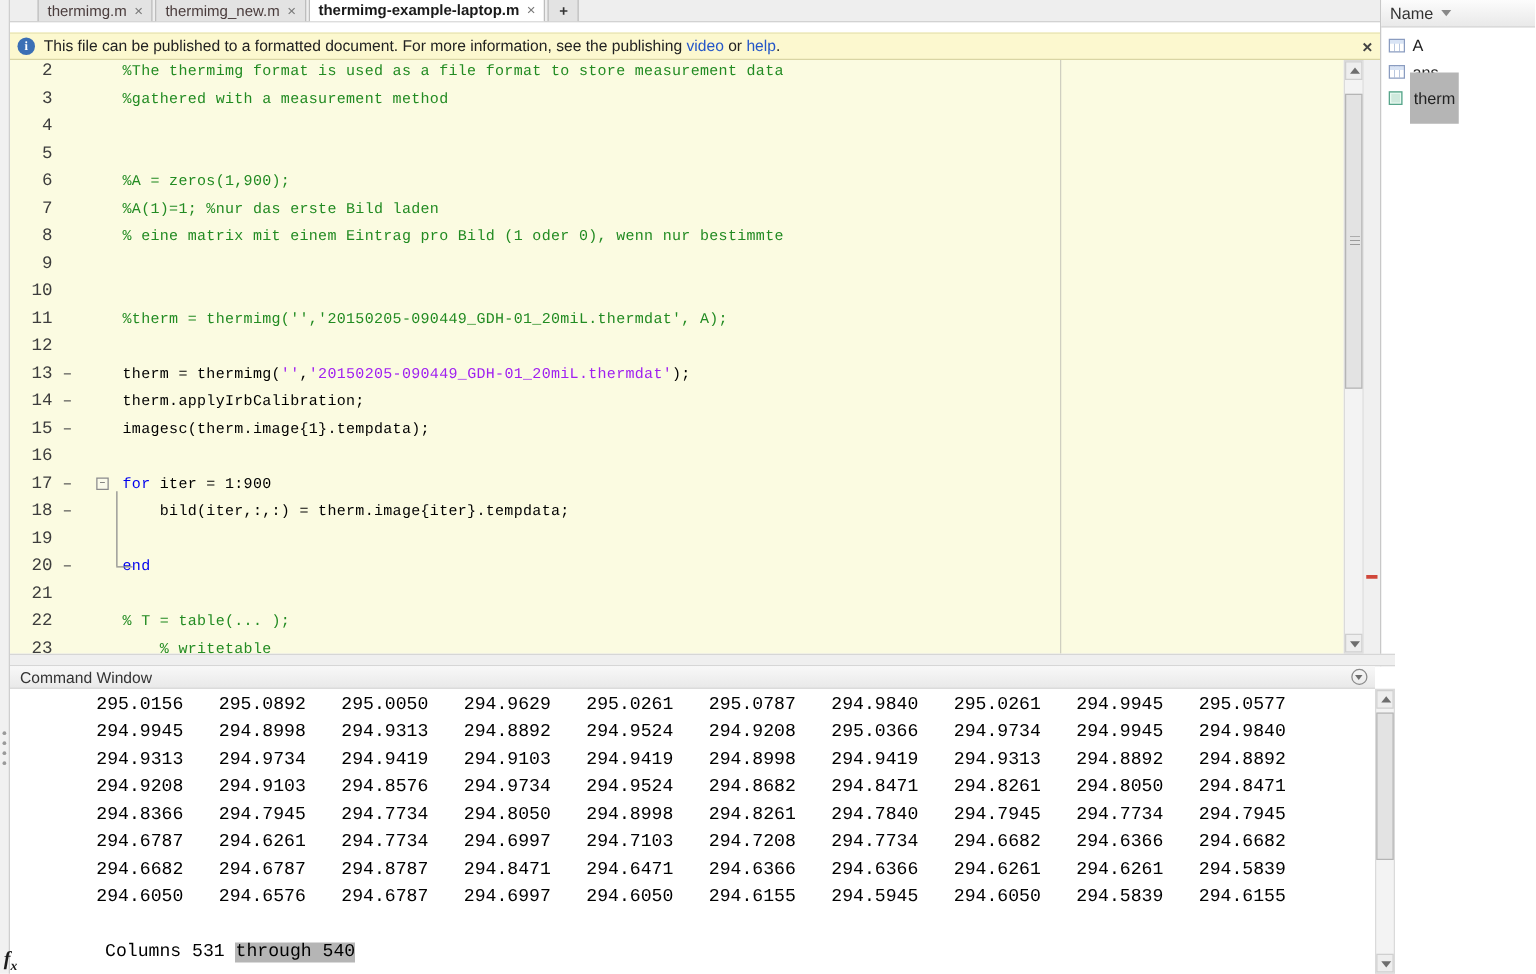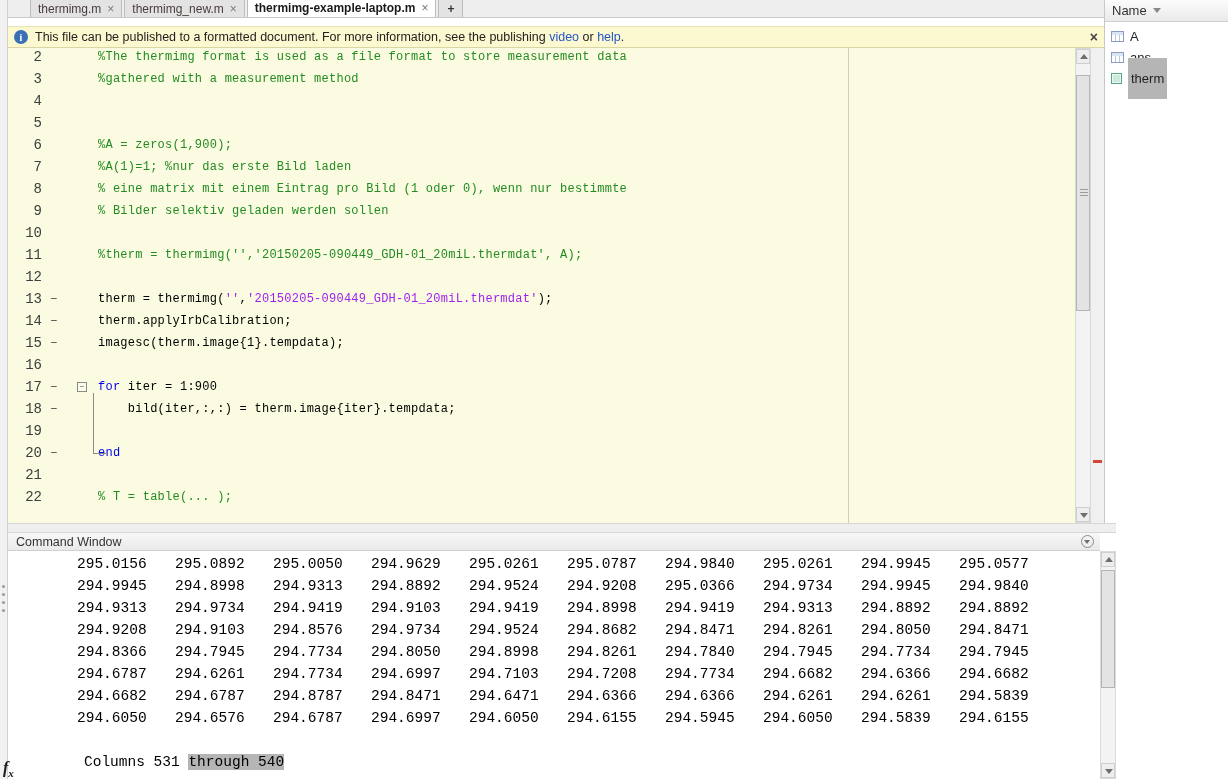--- a/index.html
+++ b/index.html
@@ -188,21 +188,20 @@
         <div class="code-row">
           <span class="ln">8</span>
           <span class="dash"></span>
           <span class="foldcol"></span>
           <span class="code"><span class="c-comment">% eine matrix mit einem Eintrag pro Bild (1 oder 0), wenn nur bestimmte</span></span>
         </div>
         <div class="code-row">
           <span class="ln">9</span>
           <span class="dash"></span>
           <span class="foldcol"></span>
-          <span class="code"><span class="c-comment">% Bilder selektiv geladen werden sollen</span></span>
         </div>
         <div class="code-row">
           <span class="ln">10</span>
           <span class="dash"></span>
           <span class="foldcol"></span>
           <span class="code"></span>
         </div>
         <div class="code-row">
           <span class="ln">11</span>
           <span class="dash"></span>
@@ -269,20 +268,26 @@
           <span class="ln">21</span>
           <span class="dash"></span>
           <span class="foldcol"></span>
           <span class="code"></span>
         </div>
         <div class="code-row">
           <span class="ln">22</span>
           <span class="dash"></span>
           <span class="foldcol"></span>
           <span class="code"><span class="c-comment">% T = table(... );</span></span>
+        </div>
+        <div class="code-row">
+          <span class="ln">23</span>
+          <span class="dash"></span>
+          <span class="foldcol"></span>
+          <span class="code"><span class="c-comment">    % </span><span class="c-comment-u">writetable</span></span>
         </div>
       </div>
     <div id="fold-vline"></div>
     <div id="fold-hline"></div>
   </div>
 
   <div id="ed-scroll" class="vscroll">
     <div class="sb-btn up"></div>
     <div id="ed-thumb" class="sb-thumb">
         <div class="sb-grip"></div>

